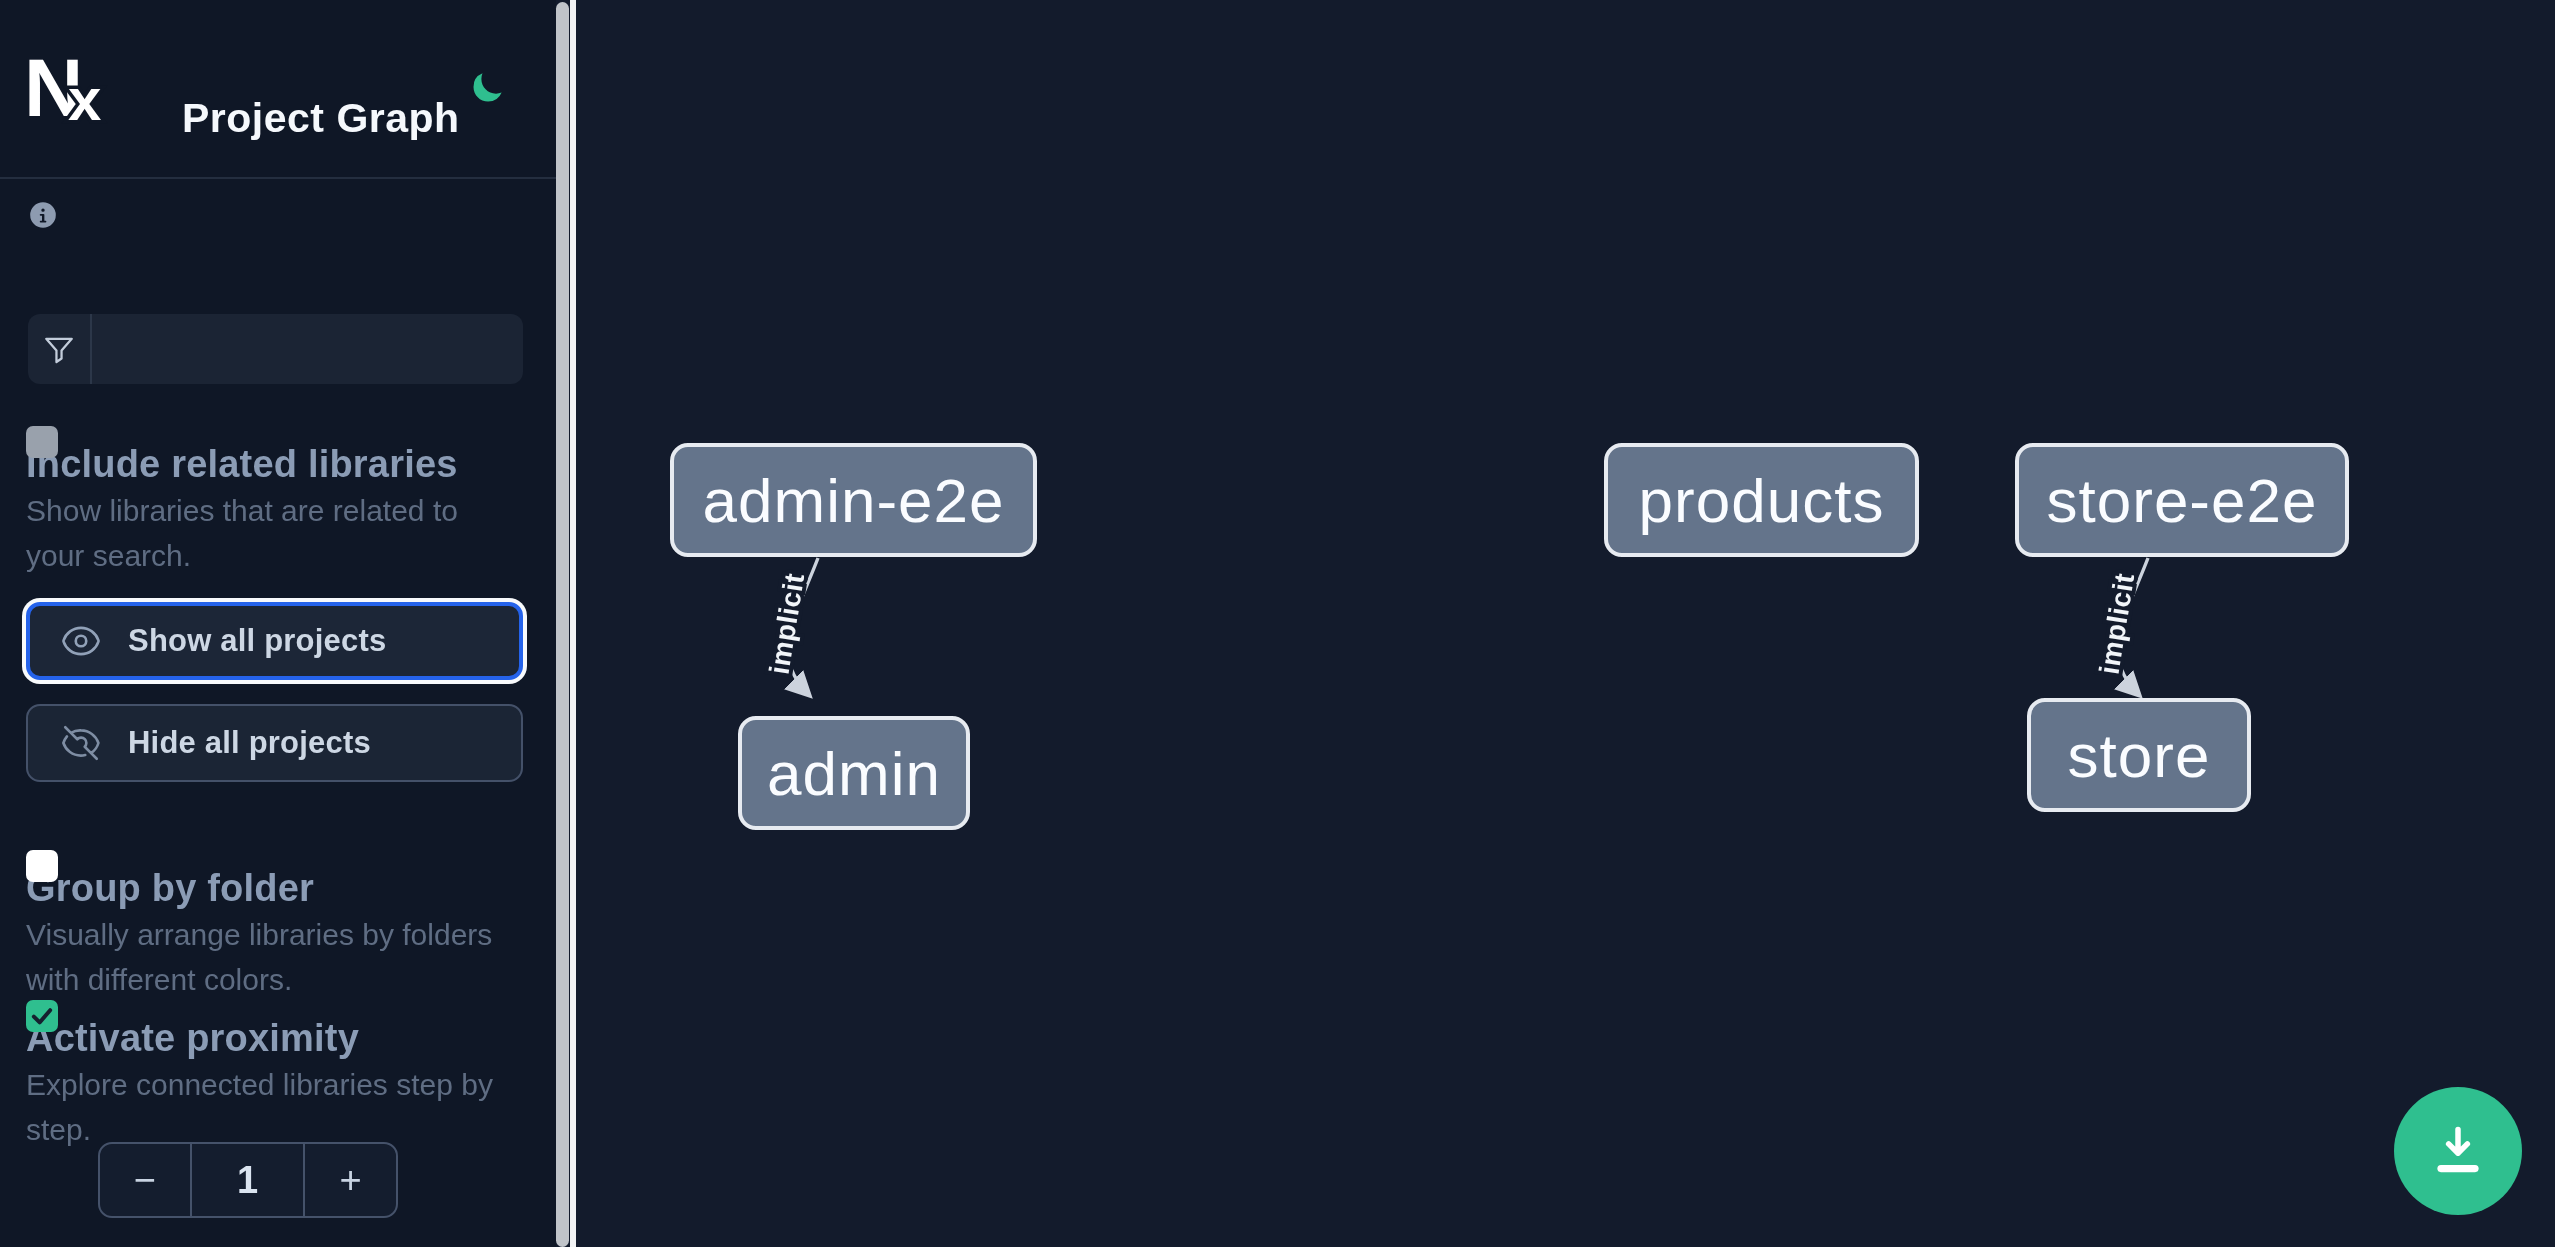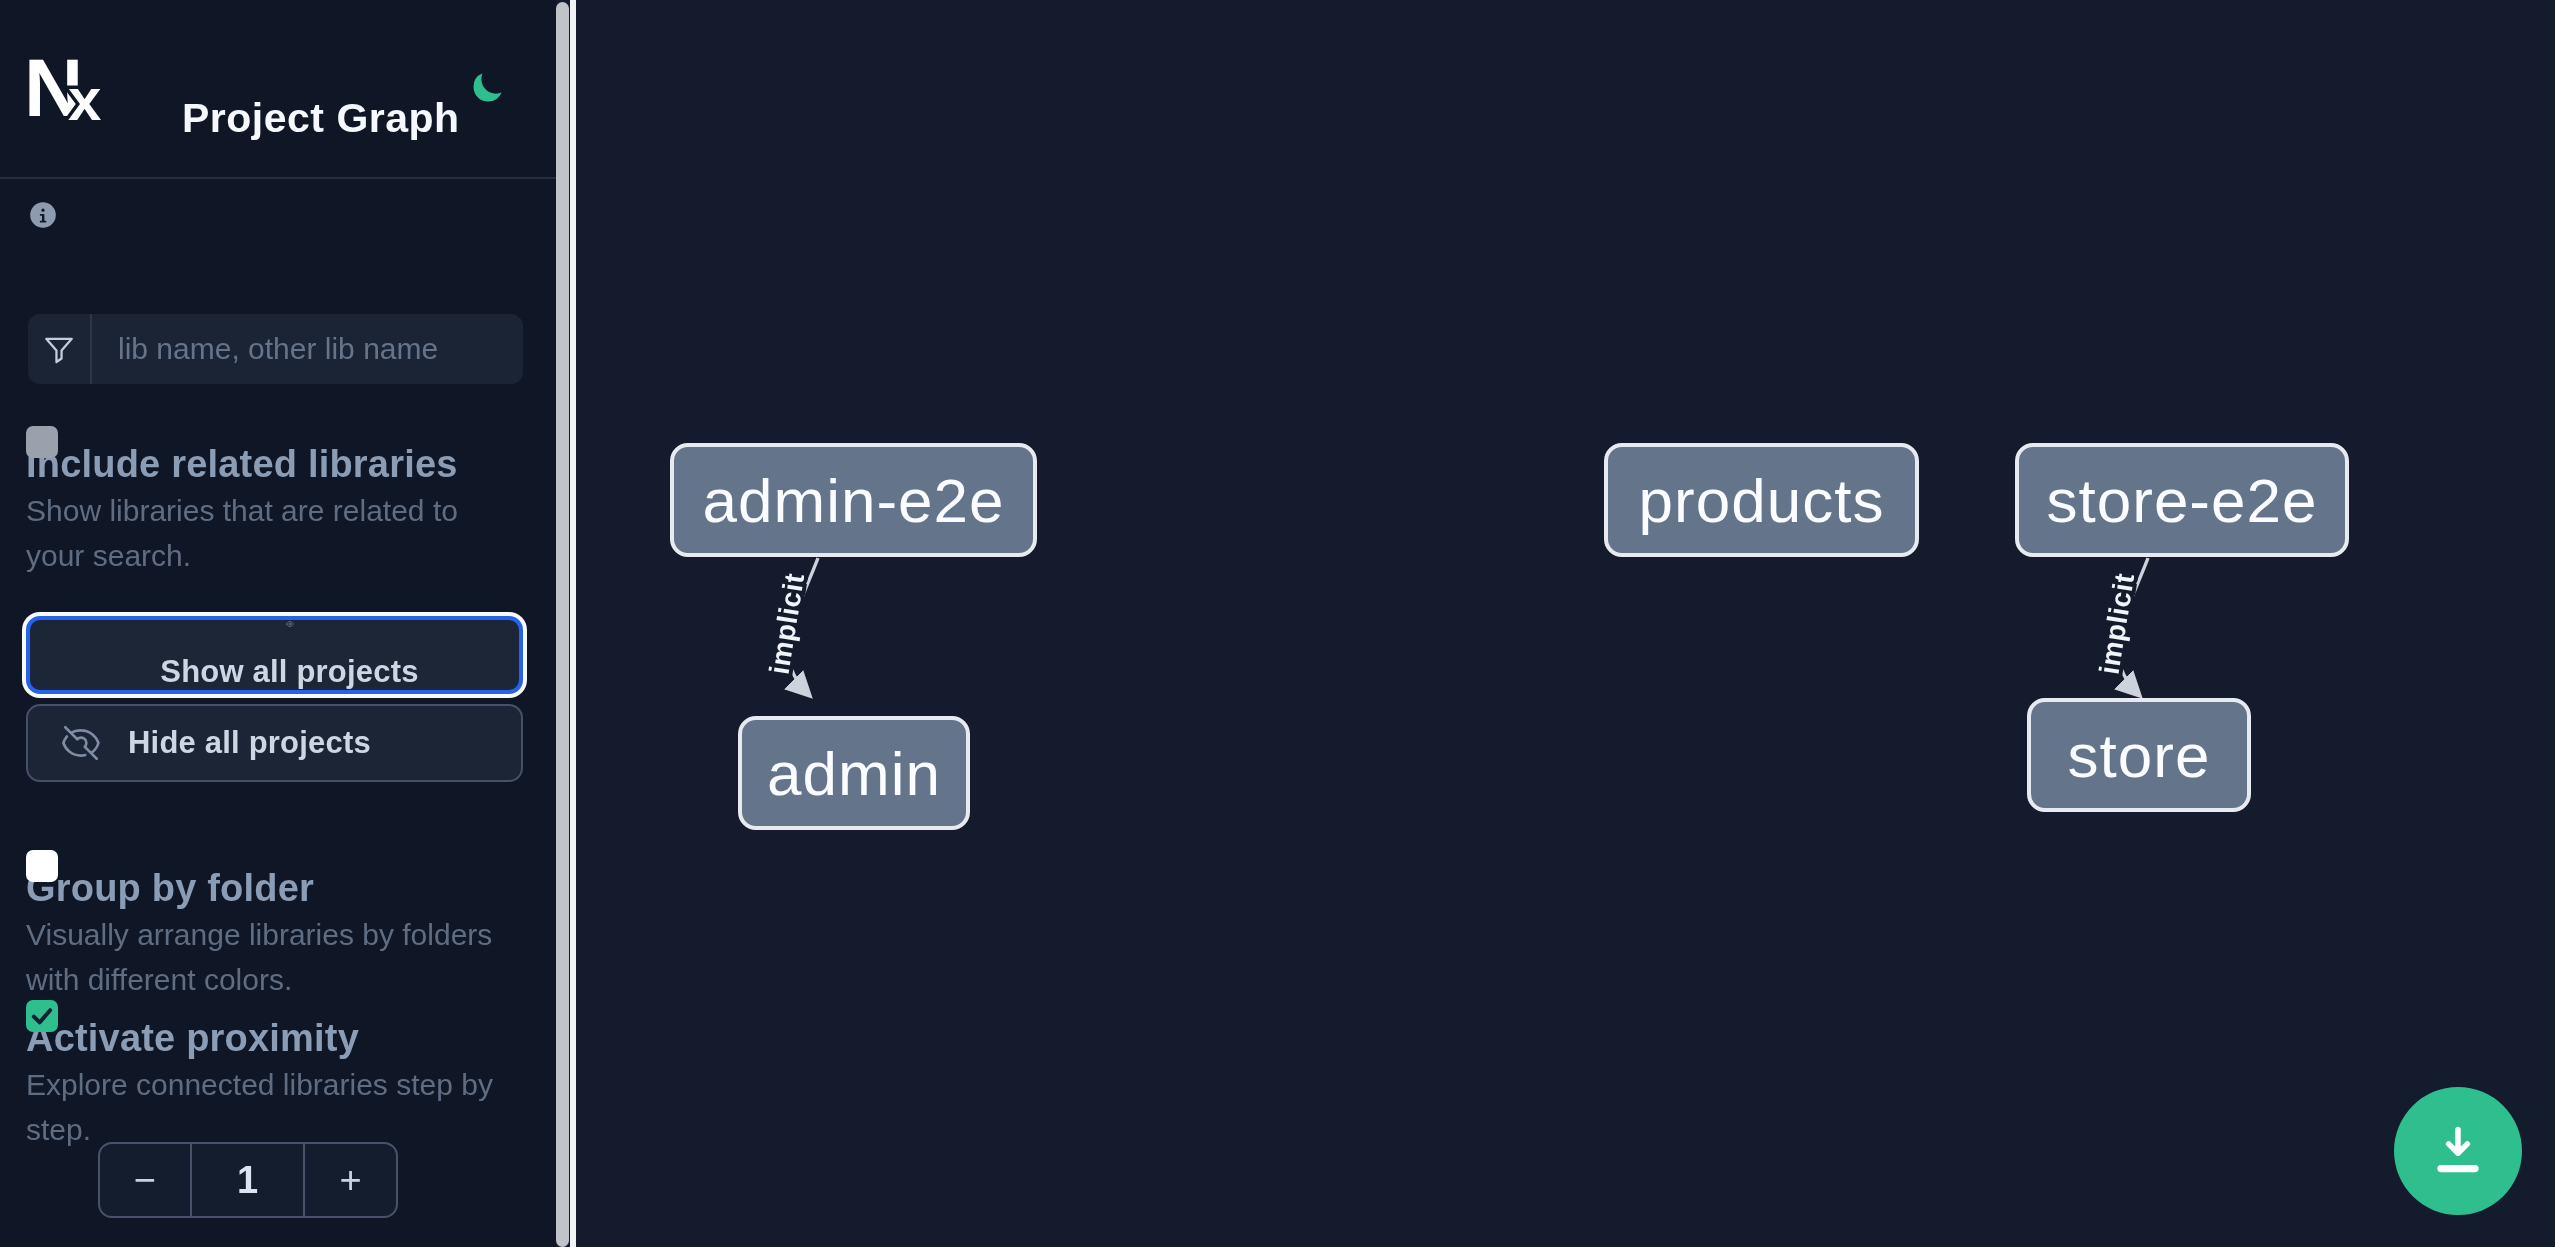--- a/index.html
+++ b/index.html
@@ -78,32 +78,31 @@
       <path fill-rule="evenodd" clip-rule="evenodd" d="M12 1.75a10.25 10.25 0 1 0 0 20.5 10.25 10.25 0 0 0 0-20.5zm0 5a1.35 1.35 0 1 1 0 2.7 1.35 1.35 0 0 1 0-2.7zm-1.9 4.4h2.3a.7.7 0 0 1 .7.7v4.65h.9a.7.7 0 1 1 0 1.4h-3.9a.7.7 0 1 1 0-1.4h1.1v-3.95h-1.1a.7.7 0 1 1 0-1.4z"></path>
     </svg>
   </div>
 
   <div class="search-box">
     <div class="search-icon-cell">
       <svg viewBox="0 0 24 24" width="34" height="34" fill="none" stroke="#c3cddb" stroke-width="1.6" stroke-linejoin="round" stroke-linecap="round">
         <path d="M3 4.8h18l-7.2 8.3v5.6l-3.6 2.5v-8.1L3 4.8z"></path>
       </svg>
     </div>
-    <input type="text" placeholder="lib name, other lib name" style="">
   </div>
 
   <div class="opt" style="top:424px;">
     <span class="opt-box gray"></span>
     <span class="opt-text">
       <label class="opt-label">Include related libraries</label>
       <span class="opt-desc">Show libraries that are related to your search.</span>
     </span>
   </div>
 
-  <button class="action-btn focused" style="top:616px;flex-direction:column;">
+  <button class="action-btn focused" style="top:602px;">
     <svg viewBox="0 0 24 24" width="42" height="42" fill="none" stroke="#91a1b8" stroke-width="1.5" stroke-linecap="round" stroke-linejoin="round">
       <path d="M2.04 12.32a1.01 1.01 0 0 1 0-.64C3.42 7.51 7.36 4.5 12 4.5s8.57 3.01 9.96 7.18c.07.21.07.43 0 .64C20.58 16.49 16.64 19.5 12 19.5S3.43 16.49 2.04 12.32z"></path>
       <circle cx="12" cy="12" r="3"></circle>
     </svg>
     <span class="lbl">Show all projects</span>
   </button>
 
   <button class="action-btn" style="top:704px;">
     <svg viewBox="0 0 24 24" width="42" height="42" fill="none" stroke="#7e8da3" stroke-width="1.5" stroke-linecap="round" stroke-linejoin="round">
       <path d="M3.98 8.22A10.48 10.48 0 0 0 1.93 12c1.4 4.17 5.33 7.18 9.97 7.18.88 0 1.73-.11 2.54-.31M6.23 6.23A10.45 10.45 0 0 1 12 4.82c4.64 0 8.57 3.01 9.96 7.18a10.52 10.52 0 0 1-4.19 5.77M6.23 6.23 3 3m3.23 3.23 3.65 3.65m7.89 7.89L21 21m-3.23-3.23-3.65-3.65a3 3 0 1 0-4.24-4.24"></path>

